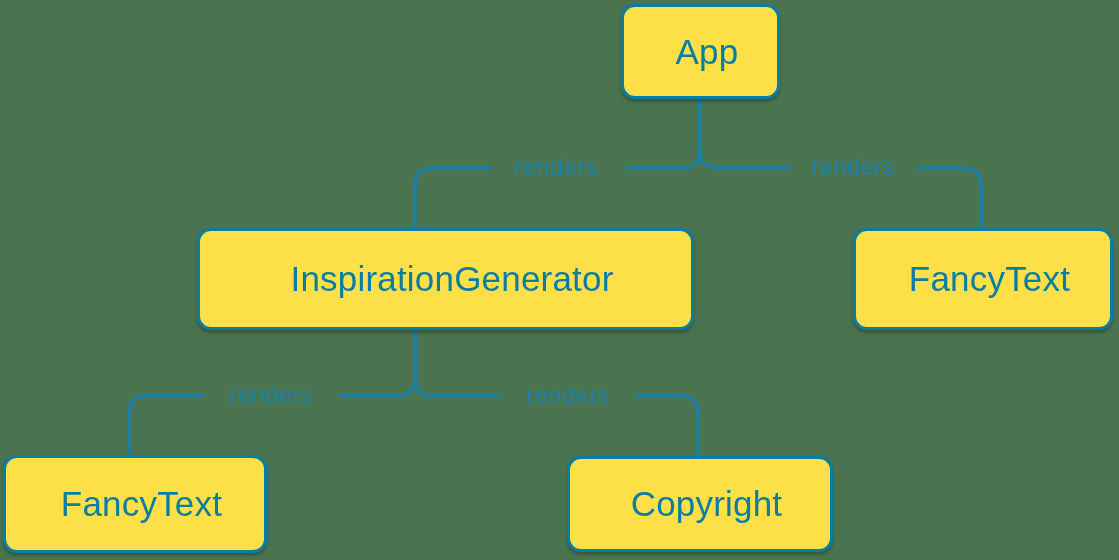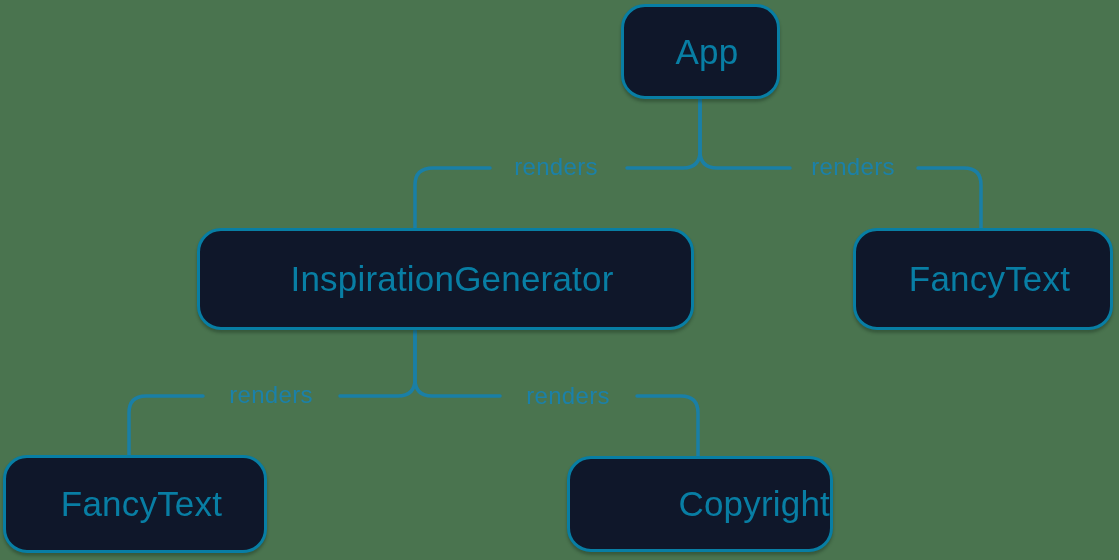--- a/index.html
+++ b/index.html
@@ -26,41 +26,41 @@
     pointer-events: none;
   }
   svg.edges path {
     fill: none;
     stroke: var(--edge);
     stroke-width: 3.5;
     stroke-linecap: round;
   }
   .node {
     position: absolute;
-    background: #0f172a;
+    background: #fde047;
     border: 3px solid var(--node-accent);
-    border-radius: 24px;
+    border-radius: 14px;
     display: flex;
     align-items: center;
     justify-content: center;
     box-shadow: 0 3px 3px rgba(20, 40, 25, 0.35);
     padding-left: 13px;
   }
   .node .node-label {
     color: var(--node-accent);
     font-size: 35px;
     font-weight: 500;
     letter-spacing: 0.2px;
     white-space: nowrap;
   }
   #node-app         { left: 621px; top: 4px;   width: 159px; height: 95px;  }
   #node-ig          { left: 197px; top: 228px; width: 497px; height: 102px; }
   #node-ft-right    { left: 853px; top: 228px; width: 260px; height: 102px; }
   #node-ft-left     { left: 3px;   top: 455px; width: 264px; height: 98px;  }
-  #node-copyright   { left: 567px; top: 456px; width: 266px; height: 96px; justify-content: flex-end;  }
+  #node-copyright   { left: 567px; top: 456px; width: 266px; height: 96px;  }
   .edge-label {
     position: absolute;
     transform: translate(-50%, -50%);
     color: var(--edge-label);
     font-size: 24px;
     font-weight: 400;
     letter-spacing: 0.3px;
     white-space: nowrap;
   }
   #edge-label-1 { left: 556px; top: 167px; }

